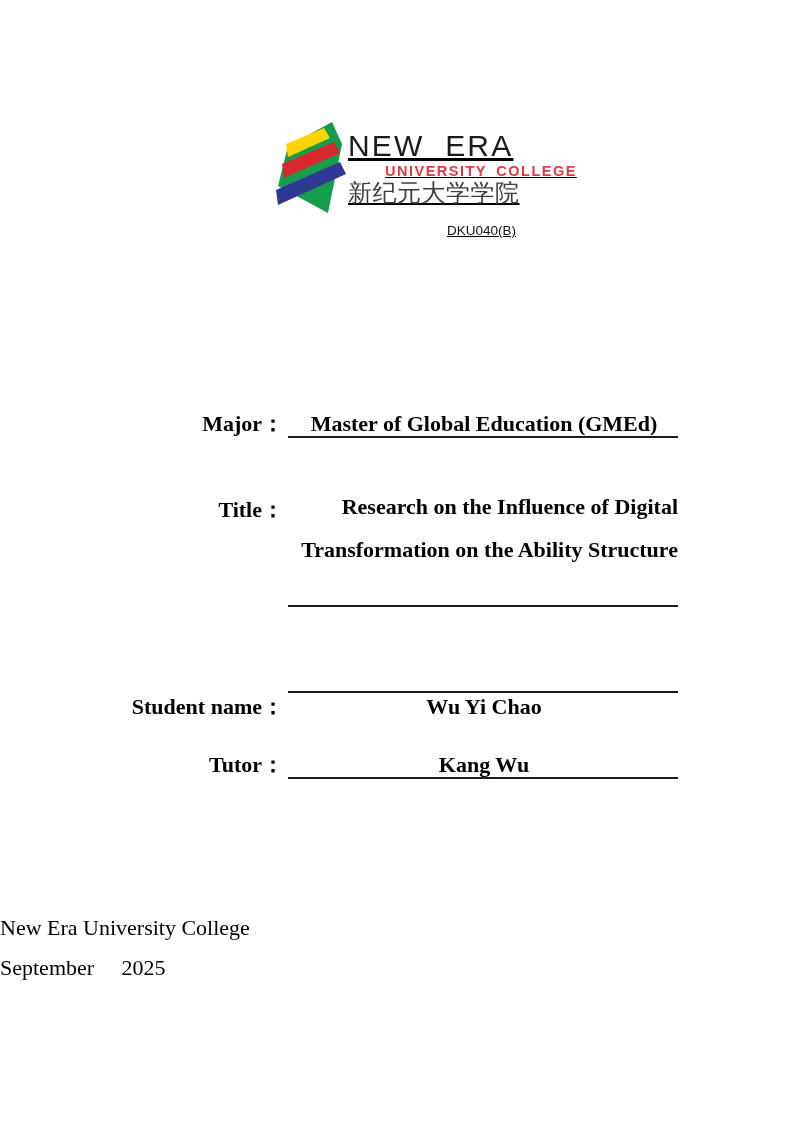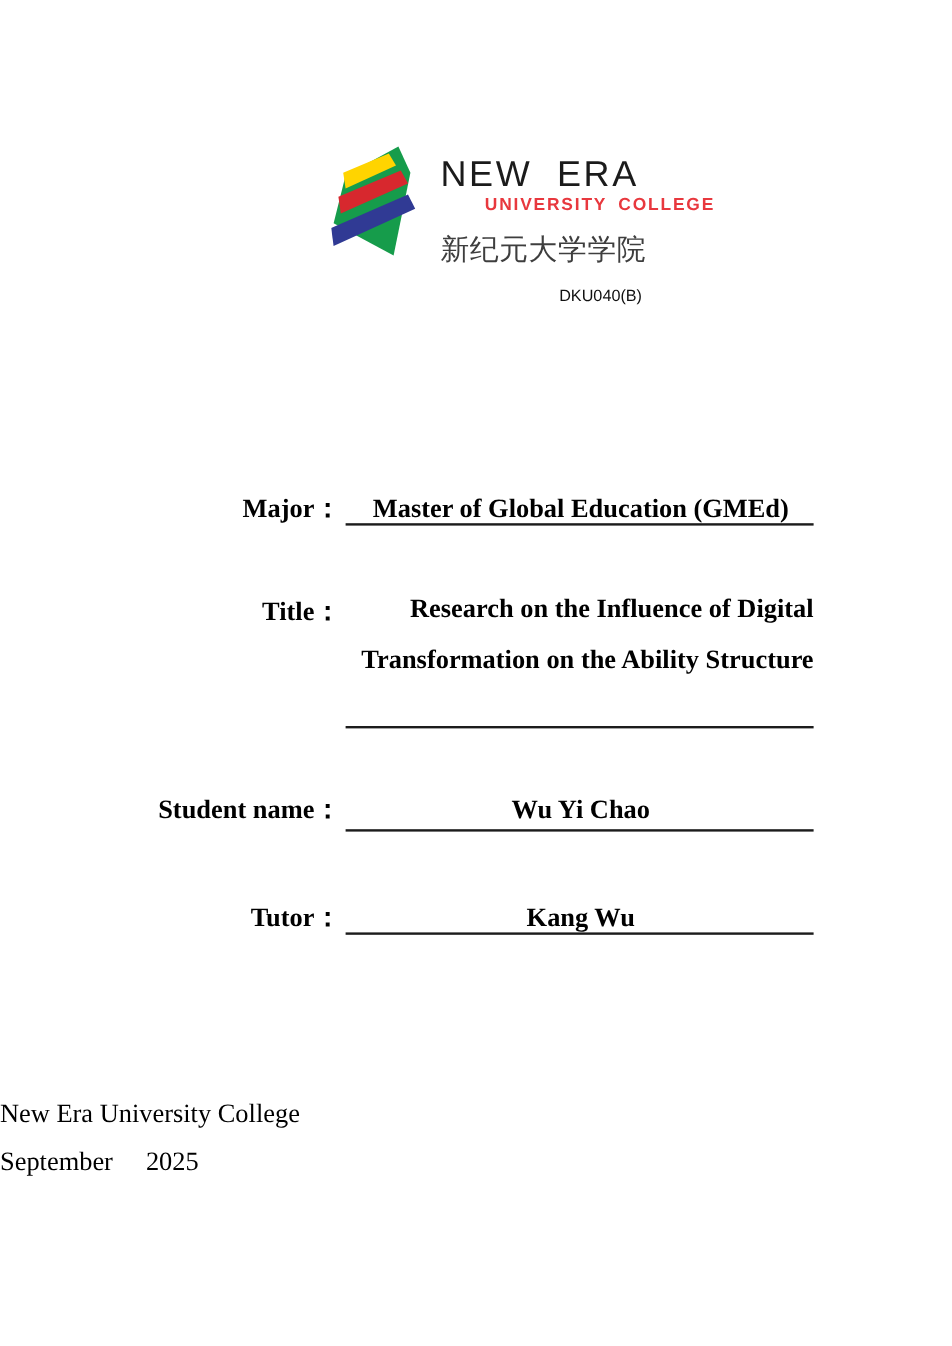--- a/index.html
+++ b/index.html
@@ -8,37 +8,37 @@
     width:793px; height:1122px;
     background:#ffffff;
     font-family:"Liberation Serif", serif;
     color:#000;
     overflow:hidden;
     margin:0 auto;
   }
 
   
   .logo-mark { position:absolute; left:276px; top:120px; }
-  .logo-text { position:absolute; left:367px; top:131px; width:168px; }
+  .logo-text { position:absolute; left:348px; top:131px; width:168px;text-decoration:underline; }
   .brand-name {
     font-family:"Liberation Sans", sans-serif;
     font-size:30px; line-height:30px;
     letter-spacing:2.2px; word-spacing:10px;
     color:#1b1b1b; white-space:nowrap;
   }
   .brand-college {
     font-family:"Liberation Sans", sans-serif;
     font-weight:700; font-size:14.5px; line-height:16px;
     letter-spacing:1.5px; word-spacing:4px;
     color:#e8383e; white-space:nowrap; margin-top:2px;margin-left:37px;
   }
   .brand-cn {
     font-family:"Liberation Sans","DejaVu Sans", sans-serif;
     font-size:24px; line-height:28px; letter-spacing:0.5px;
-    color:#3e3e3e; white-space:nowrap; margin-top:16px;
+    color:#3e3e3e; white-space:nowrap; margin-top:0;
   }
   .brand-code {
     font-family:"Liberation Sans", sans-serif;
     font-size:13.5px; line-height:15px; color:#111;
     text-align:right; margin-top:16px;
   }
 
   
   .label {
     position:absolute; left:0; width:284px;
@@ -55,21 +55,21 @@
     text-align:right; font-weight:700; font-size:22px; line-height:42.5px;
   }
   .rule {
     position:absolute; left:288px; width:390px; height:2px;
     background:#1c1c1c;
   }
   .top-major  { top:411px; }
   .rule-major { top:436px; }
   .top-title  { top:497px; }
   .rule-title { top:605px; }
-  .top-student{ top:662px; }
+  .top-student{ top:694px; }
   .rule-student{ top:691px; }
   .top-tutor  { top:752px; }
   .rule-tutor { top:777px; }
 
   
   .footer {
     position:absolute; left:0; top:908px; width:783px;
     text-align:left; font-weight:400; font-size:22px; line-height:40px;
   }
   .footer div { white-space:pre; }

